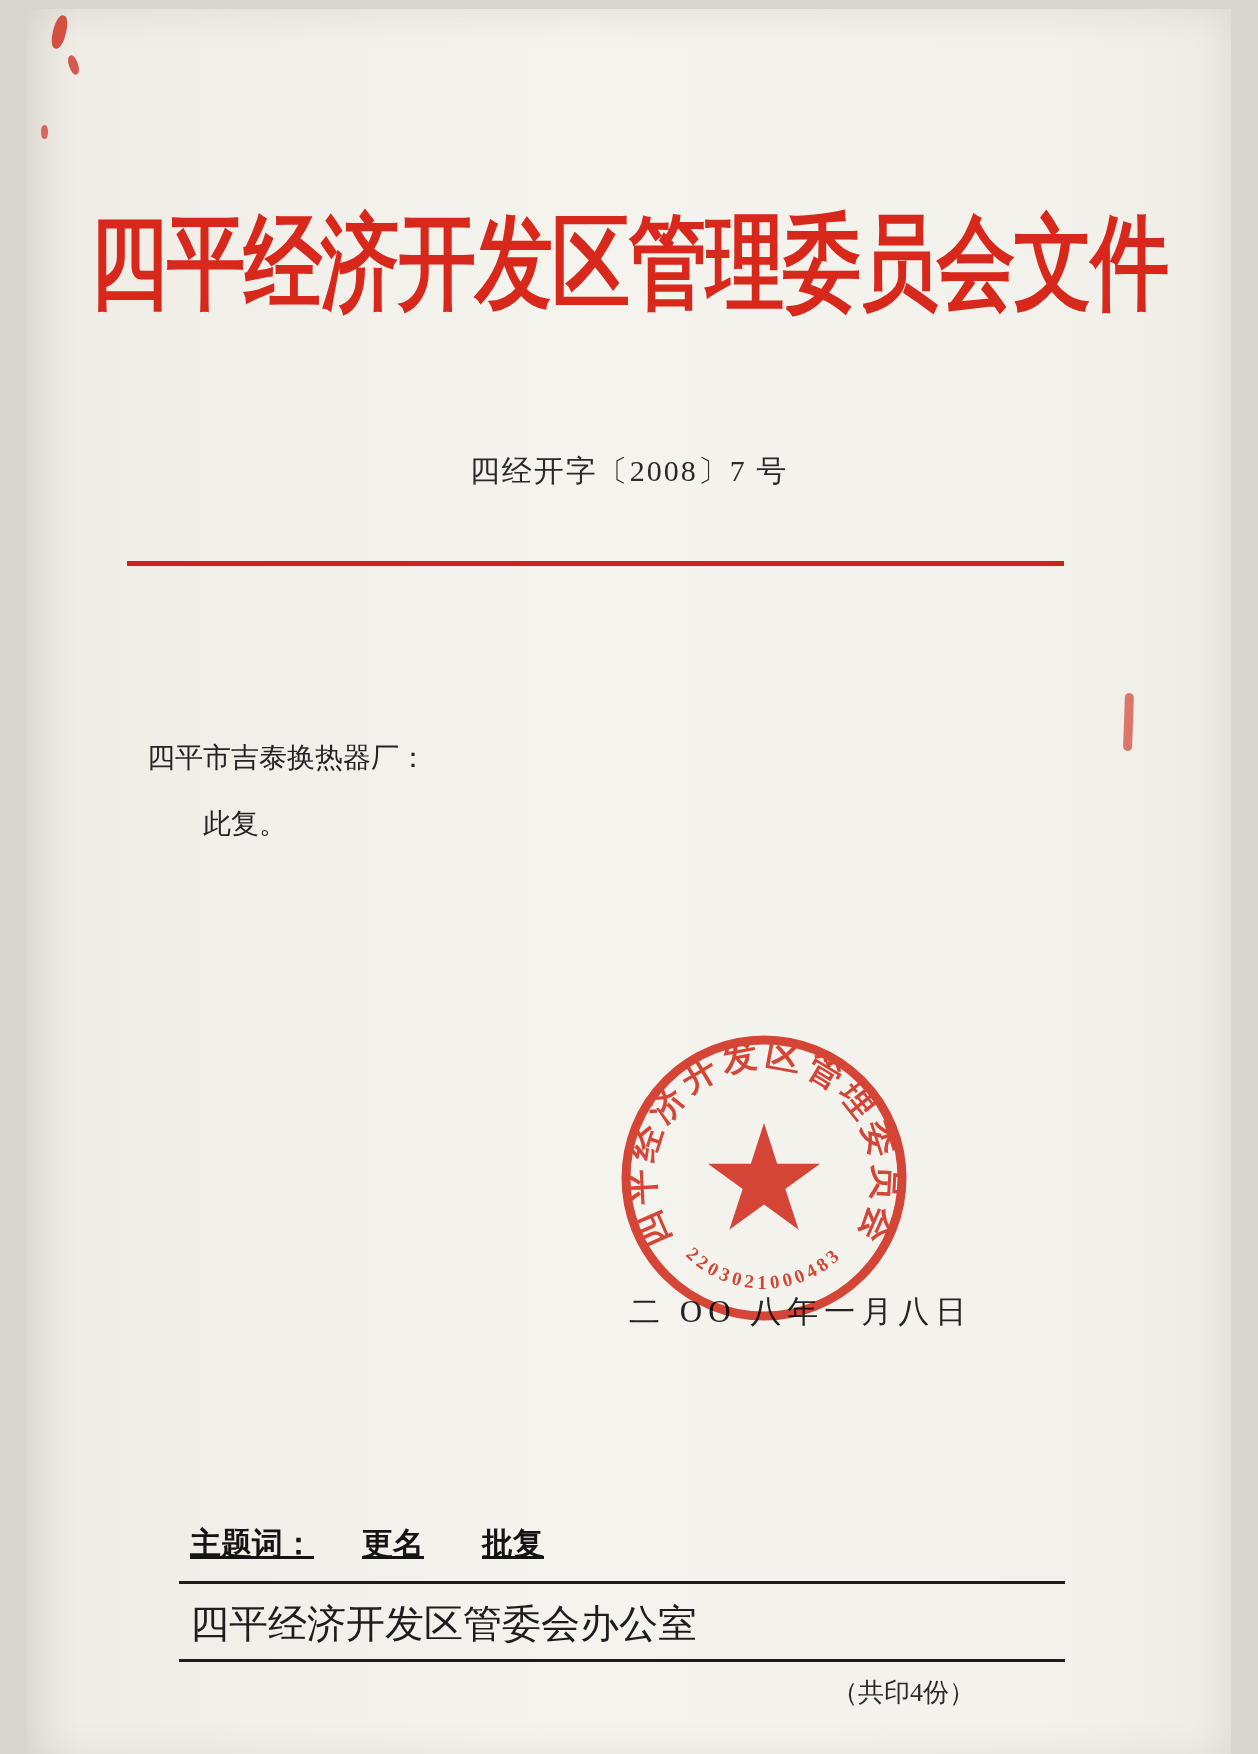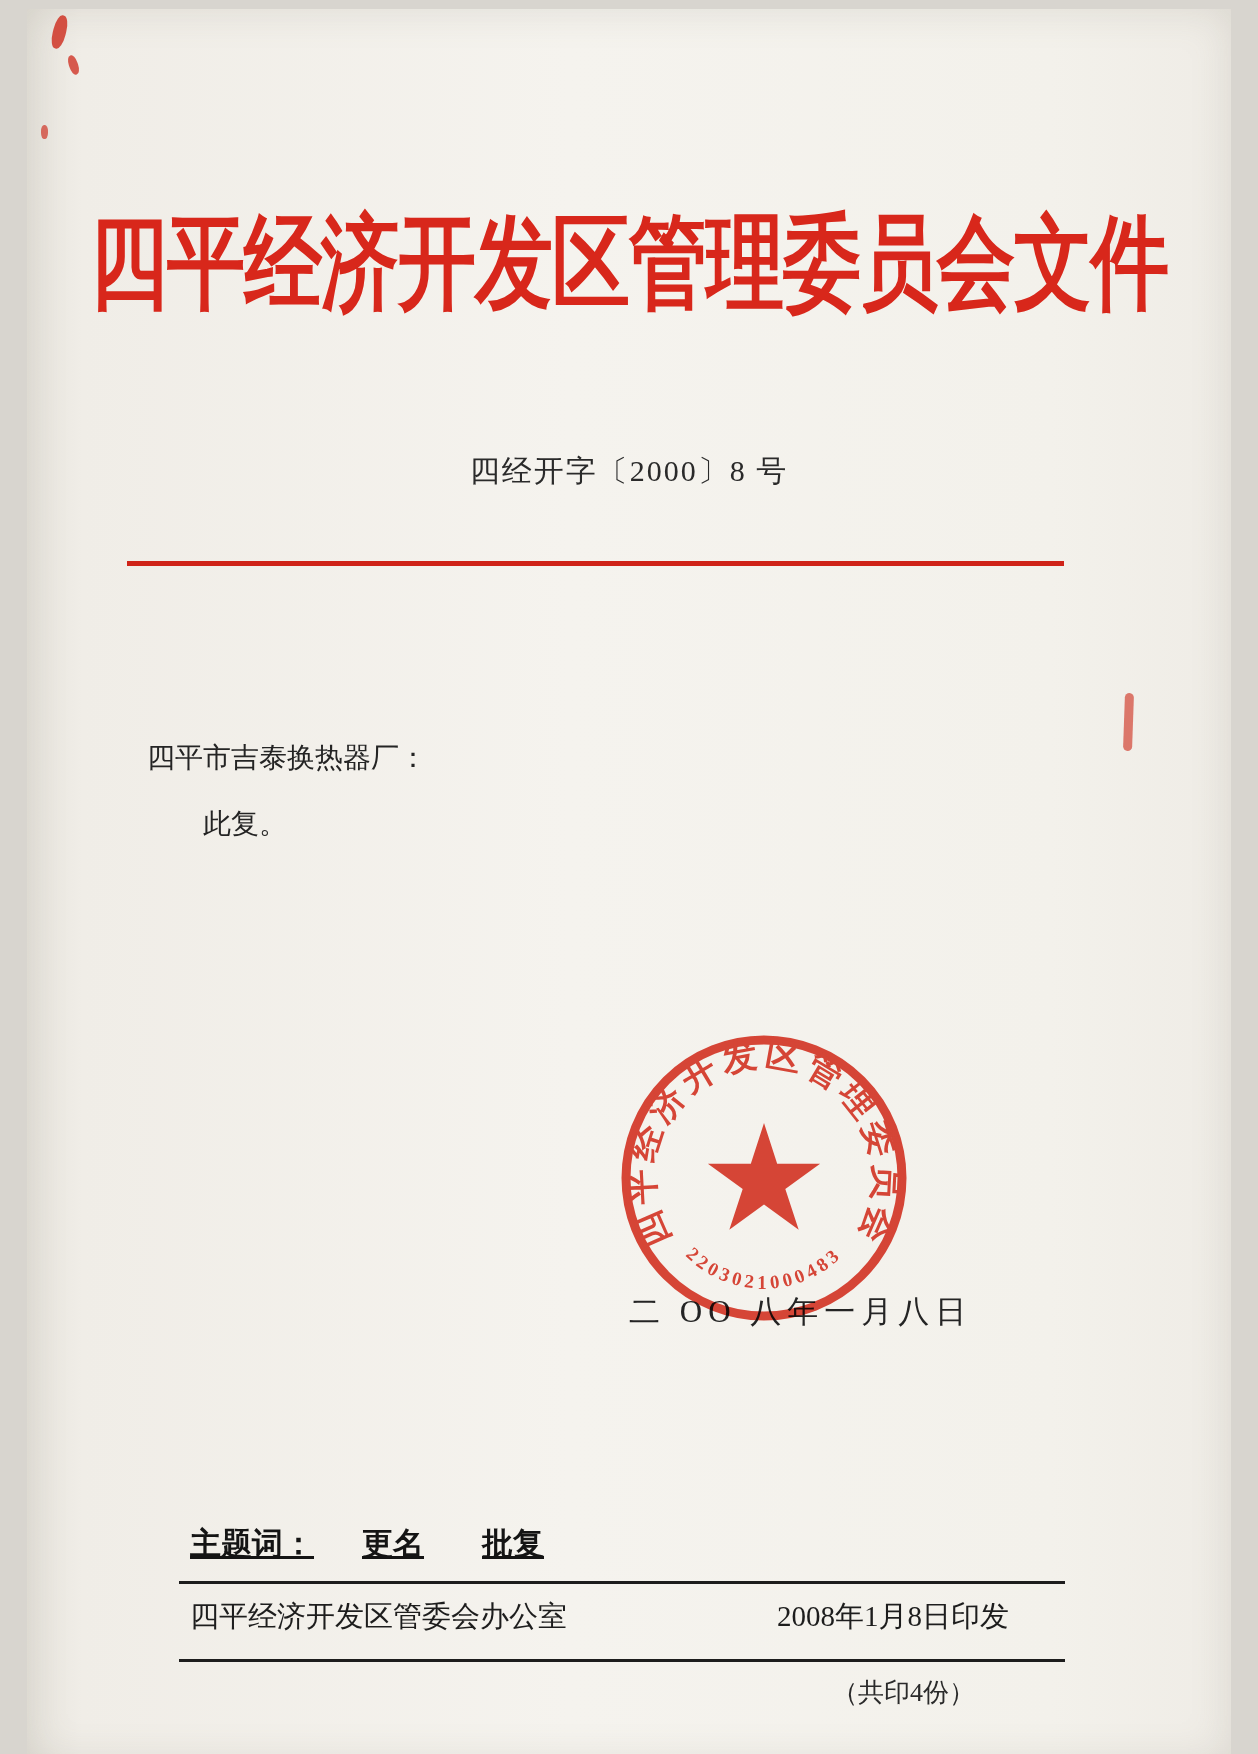--- a/index.html
+++ b/index.html
@@ -64,21 +64,21 @@
   .kw-row .kw-label{margin-right:48px;}
   .kw-row .kw-term{margin-right:58px;}
   .hr-black{
     position:absolute;left:152px;width:886px;height:3px;background:#1d1d1d;
   }
   .hr-top{top:1572px;}
   .hr-bottom{top:1650px;}
   .footer-row{
     position:absolute;top:1588px;left:163px;right:222px;
     display:flex;justify-content:space-between;align-items:baseline;
-    font-size:29px;color:#1d1d1d;
+    font-size:39px;color:#1d1d1d;
   }
   .copies-note{
     position:absolute;top:1666px;right:256px;
     font-size:26px;color:#2a2a2a;
   }
   .artifact{position:absolute;background:#cf3527;}
   .art-1{top:6px;left:26px;width:13px;height:34px;border-radius:45%;transform:rotate(14deg);opacity:.85;}
   .art-2{top:46px;left:42px;width:9px;height:20px;border-radius:45%;transform:rotate(-18deg);opacity:.8;}
   .art-3{top:116px;left:14px;width:7px;height:14px;border-radius:45%;opacity:.7;}
   .art-edge{top:684px;left:1097px;width:9px;height:58px;border-radius:5px;transform:rotate(2deg);opacity:.65;}
@@ -89,21 +89,21 @@
 
 <div class="page">
 
   <div class="artifact art-1"></div>
   <div class="artifact art-2"></div>
   <div class="artifact art-3"></div>
   <div class="artifact art-edge"></div>
 
   <div class="org-title">四平经济开发区管理委员会文件</div>
 
-  <div class="doc-number">四经开字〔2000〕8 号</div>
+  <div class="doc-number">四经开字〔2008〕7 号</div>
 
   <div class="red-rule"></div>
 
 
   <div class="body-block">
     <p>四平市吉泰换热器厂：</p>
     <p class="indent">此复。</p>
   </div>
 
   <div class="date-line">二 OO 八年一月八日</div>
@@ -126,20 +126,19 @@
   <div class="kw-row">
     <span class="kw-label">主题词：</span>
     <span class="kw-term">更名</span>
     <span class="kw-term">批复</span>
   </div>
 
   <div class="hr-black hr-top"></div>
 
   <div class="footer-row">
     <span>四平经济开发区管委会办公室</span>
-    <span>2008年1月8日印发</span>
   </div>
 
   <div class="hr-black hr-bottom"></div>
 
   <div class="copies-note">（共印4份）</div>
 
 </div>
 
 </body></html>

